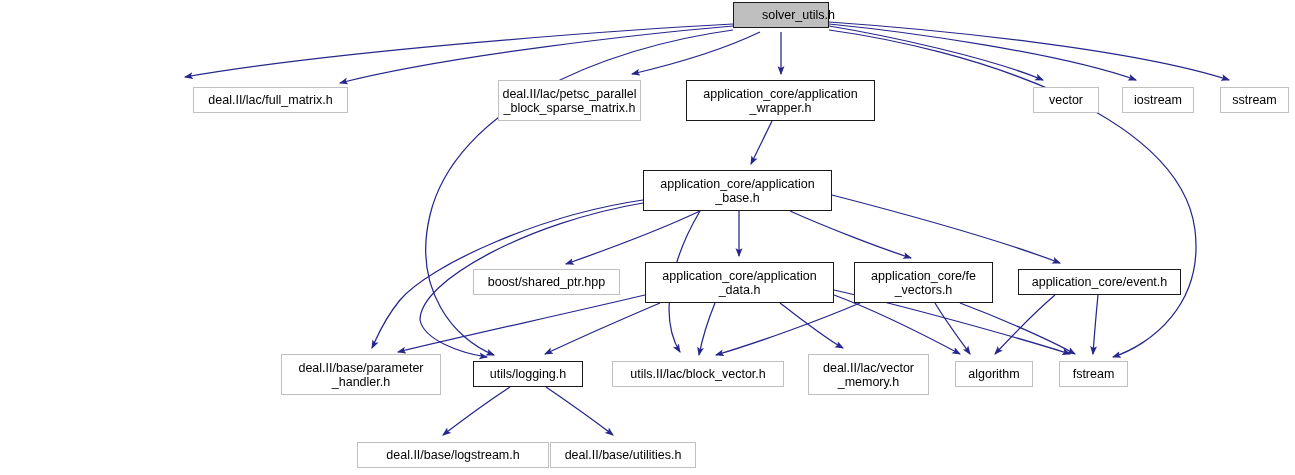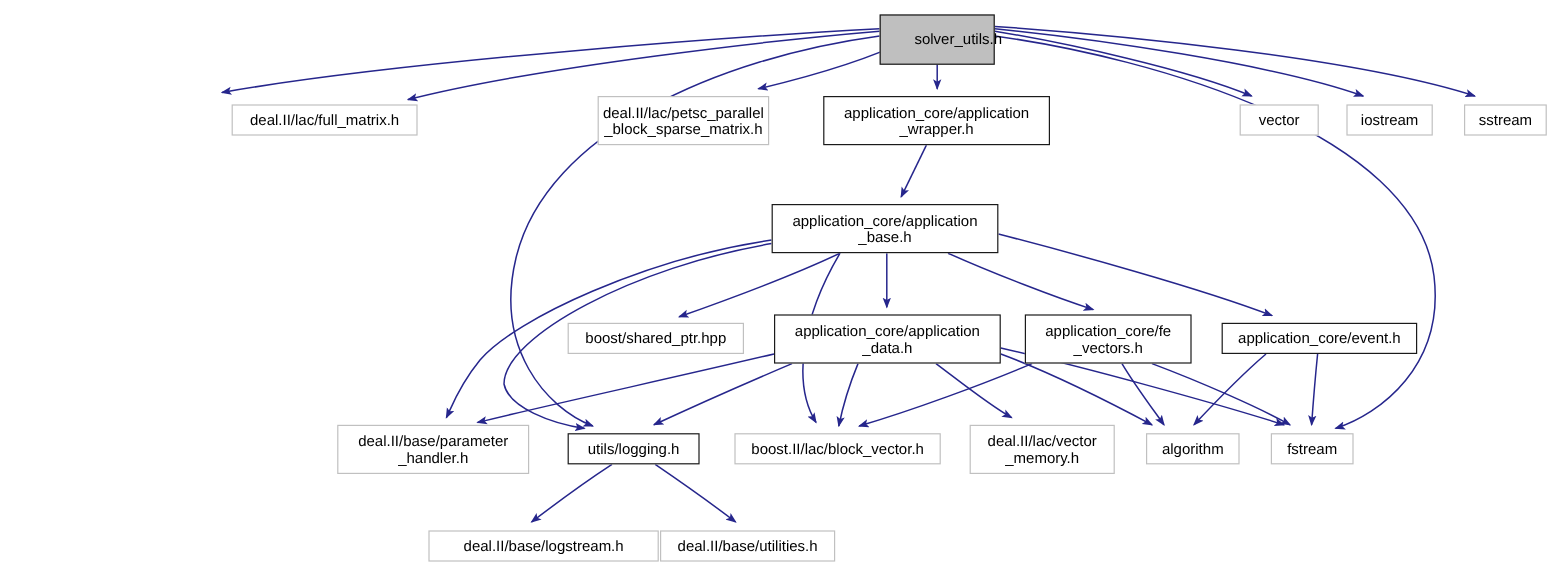--- a/index.html
+++ b/index.html
@@ -85,40 +85,40 @@
         <path d="M834,290 C900,305 1010,335 1070,354" marker-end="url(#arrow)" stroke="#26268c"></path>
         <path d="M860,303 C820,320 760,342 716,355" marker-end="url(#arrow)" stroke="#26268c"></path>
         <path d="M935,303 C945,320 960,340 970,354" marker-end="url(#arrow)" stroke="#26268c"></path>
         <path d="M960,303 C1000,318 1050,340 1075,354" marker-end="url(#arrow)" stroke="#26268c"></path>
         <path d="M1055,295 C1035,312 1010,338 995,354" marker-end="url(#arrow)" stroke="#26268c"></path>
         <path d="M1098,295 C1096,315 1094,340 1093,354" marker-end="url(#arrow)" stroke="#26268c"></path>
         <path d="M510,387 C487,402 460,422 443,435" marker-end="url(#arrow)" stroke="#26268c"></path>
         <path d="M546,387 C568,402 596,422 613,435" marker-end="url(#arrow)" stroke="#26268c"></path>
       </g>
   </svg>
-<div class="node root" style="left: 733px; top: 12px; width: 96px; height: 42px; padding-left: 35px;">solver_utils.h</div>
+<div class="node root" style="left: 733px; top: 2px; width: 96px; height: 26px; padding-left: 35px;">solver_utils.h</div>
     <div class="node plain" style="left: 193px; top: 87px; width: 155px; height: 26px;">deal.II/lac/full_matrix.h</div>
     <div class="node plain" style="left: 498px; top: 80px; width: 143px; height: 41px;">deal.II/lac/petsc_parallel
 _block_sparse_matrix.h</div>
     <div class="node bold" style="left: 686px; top: 80px; width: 189px; height: 41px;">application_core/application
 _wrapper.h</div>
     <div class="node plain" style="left: 1033px; top: 87px; width: 66px; height: 26px;">vector</div>
     <div class="node plain" style="left: 1122px; top: 87px; width: 72px; height: 26px;">iostream</div>
     <div class="node plain" style="left: 1220px; top: 87px; width: 69px; height: 26px;">sstream</div>
     <div class="node bold" style="left: 643px; top: 170px; width: 189px; height: 41px;">application_core/application
 _base.h</div>
     <div class="node plain" style="left: 473px; top: 269px; width: 147px; height: 26px;">boost/shared_ptr.hpp</div>
     <div class="node bold" style="left: 645px; top: 262px; width: 189px; height: 41px;">application_core/application
 _data.h</div>
     <div class="node bold" style="left: 854px; top: 262px; width: 139px; height: 41px;">application_core/fe
 _vectors.h</div>
     <div class="node bold" style="left: 1018px; top: 269px; width: 163px; height: 26px;">application_core/event.h</div>
     <div class="node plain" style="left: 281px; top: 354px; width: 160px; height: 41px;">deal.II/base/parameter
 _handler.h</div>
     <div class="node bold" style="left: 473px; top: 361px; width: 110px; height: 26px;">utils/logging.h</div>
-    <div class="node plain" style="left: 612px; top: 361px; width: 172px; height: 26px;">boost.II/lac/block_vector.h</div>
+    <div class="node plain" style="left: 612px; top: 361px; width: 172px; height: 26px;">utils.II/lac/block_vector.h</div>
     <div class="node plain" style="left: 808px; top: 354px; width: 121px; height: 41px;">deal.II/lac/vector
 _memory.h</div>
     <div class="node plain" style="left: 955px; top: 361px; width: 78px; height: 26px;">algorithm</div>
     <div class="node plain" style="left: 1059px; top: 361px; width: 69px; height: 26px;">fstream</div>
     <div class="node plain" style="left: 357px; top: 442px; width: 192px; height: 26px;">deal.II/base/logstream.h</div>
     <div class="node plain" style="left: 550px; top: 442px; width: 146px; height: 26px;">deal.II/base/utilities.h</div>
   </div>
 
 </body></html>

